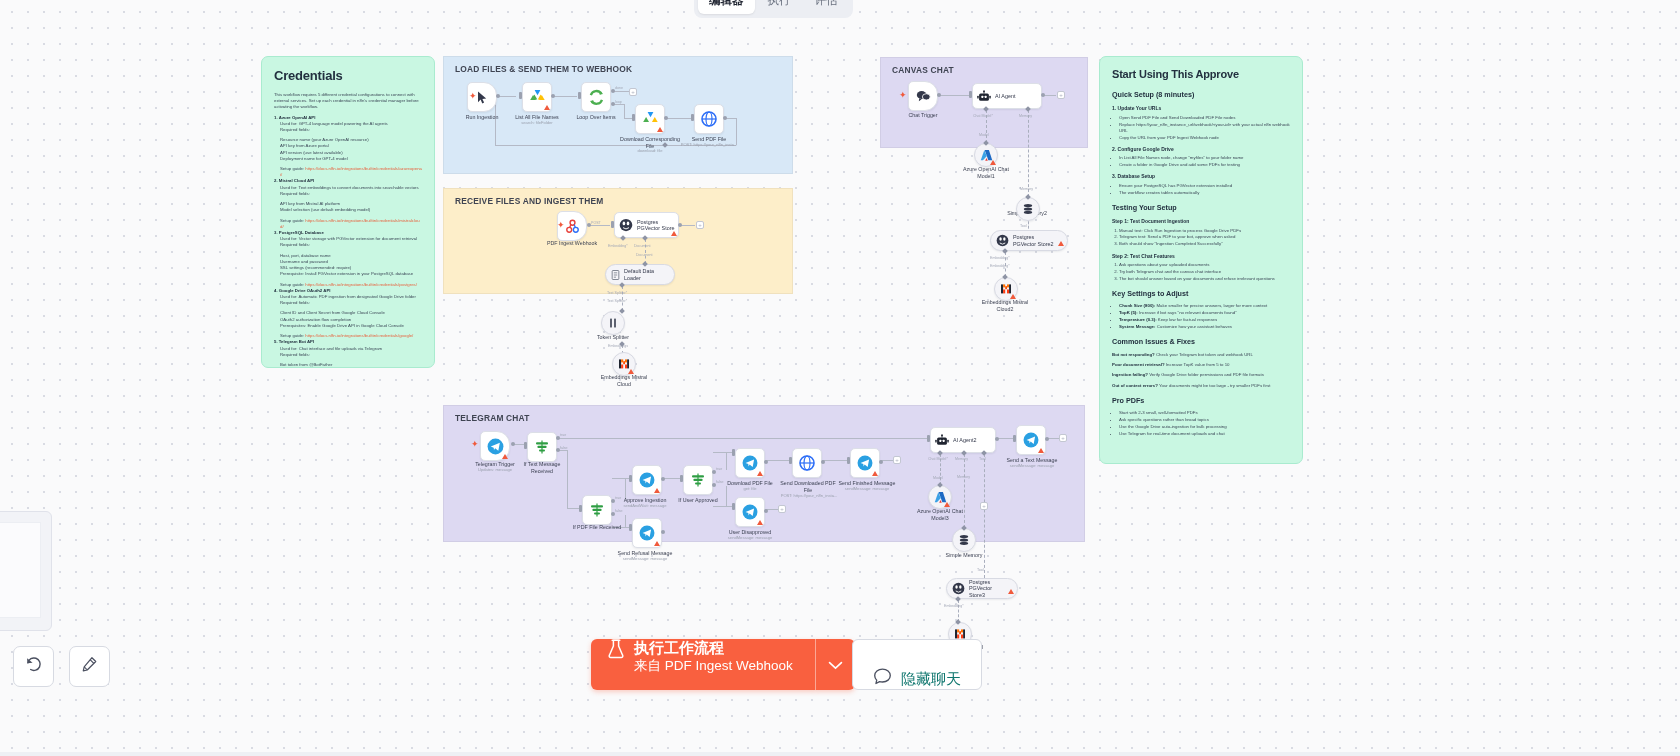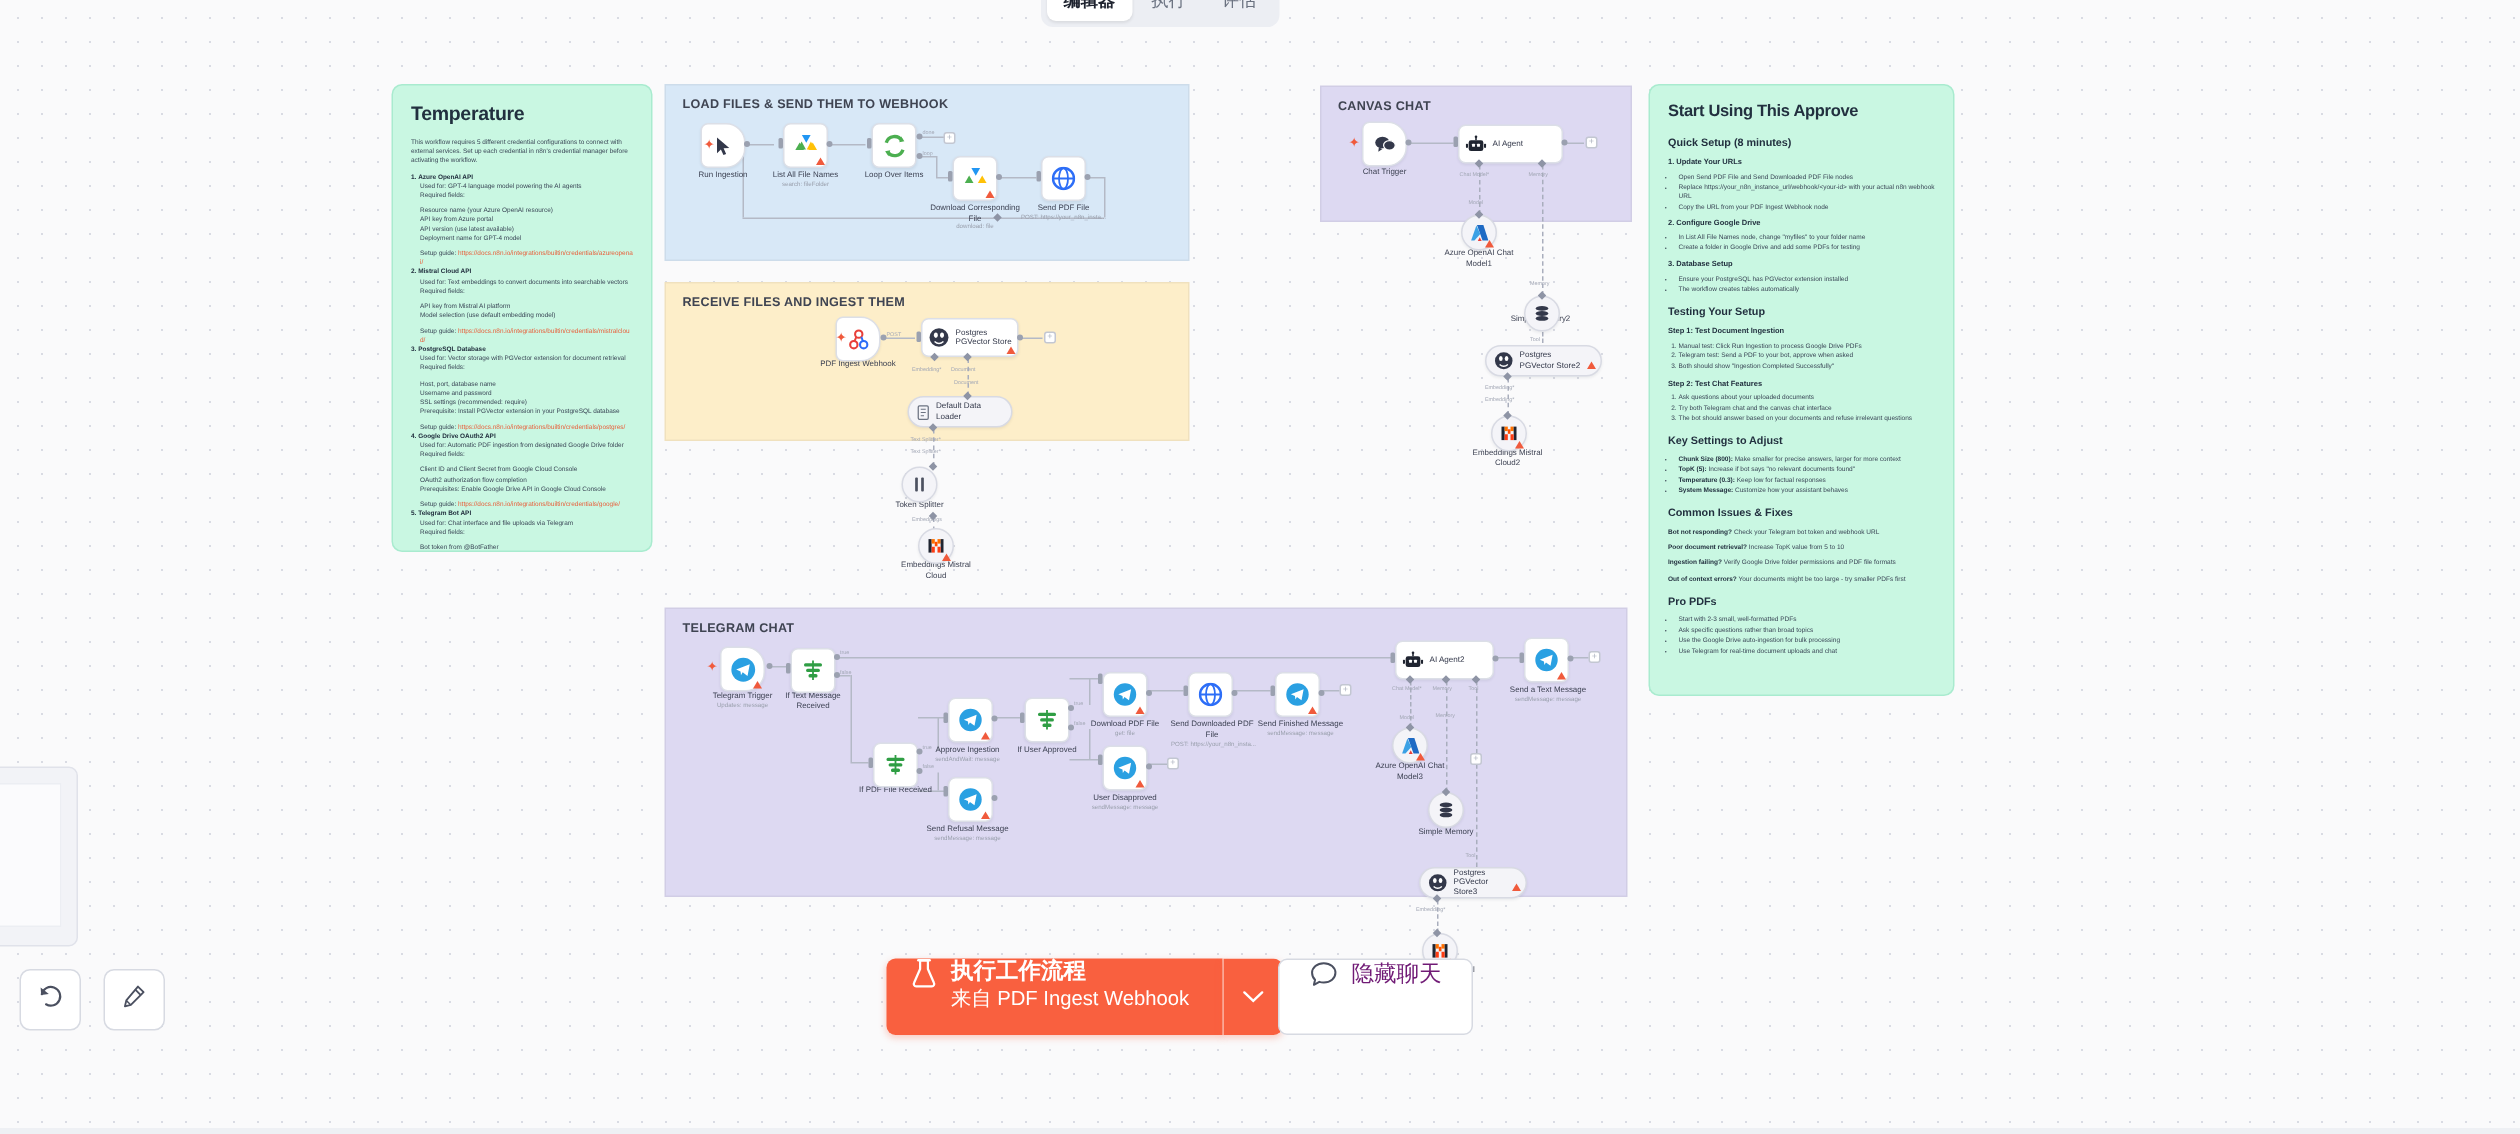--- a/index.html
+++ b/index.html
@@ -68,21 +68,21 @@
     border-radius:0;
     border:1px solid rgba(0,0,0,.05);
   }
   .group .glabel {
     position:absolute; left:11px; top:7px;
     font-size:8.4px; font-weight:bold; color:#3f4452; letter-spacing:.2px;
   }
   #grp-load     { left:443px; top:56px;  width:350px; height:118px; background:#d8e8f7; }
   #grp-receive  { left:443px; top:188px; width:350px; height:106px; background:#fdeec9; }
   #grp-canvas   { left:880px; top:57px;  width:208px; height:91px;  background:#ddd9f2; }
-  #grp-telegram { left:443px; top:405px; width:642px; height:193px; background:#ddd9f2; }
+  #grp-telegram { left:443px; top:405px; width:642px; height:137px; background:#ddd9f2; }
 
   
   .node {
     position:absolute;
     background:#fff;
     border:1px solid #dcdfe7;
     border-radius:5px;
     display:flex; align-items:center; justify-content:center;
     box-shadow:0 1px 2px rgba(20,25,40,.07);
     z-index:20;
@@ -169,40 +169,40 @@
   #exec-main .t2 { font-size:13.5px; line-height:1.25; }
   #exec-caret {
     width:40px; background:#f9603f; border-left:1px solid rgba(255,255,255,.45);
     border-radius:0 6px 6px 0; cursor:pointer;
     display:flex; align-items:center; justify-content:center; color:#fff;
     box-shadow:0 2px 5px rgba(249,96,63,.3);
   }
   #btn-hidechat {
     position:absolute; left:852px; top:639px; height:51px;
     background:#fff; border:1px solid #d7dae2; border-radius:6px;
-    display:flex; align-items:flex-start; gap:9px; padding:0 20px;
-    font-size:15px; color:#701a75; cursor:pointer; z-index:45;
+    display:flex; align-items:flex-end; gap:9px; padding:0 20px;
+    font-size:15px; color:#0f766e; cursor:pointer; z-index:45;
   }
   #scrollbar-x {
     position:absolute; left:0; right:0; bottom:0; height:4px; background:#eef0f4; z-index:50;
   }
 </style>
 </head>
 <body>
 
 <div id="canvas"></div>
 
 <div id="tabbar">
   <div class="tab active">编辑器</div>
   <div class="tab">执行</div>
   <div class="tab">评估</div>
 </div>
 
 <div class="sticky green" id="note-credentials">
-  <h2>Temperature</h2>
+  <h2>Credentials</h2>
   <p class="blk">This workflow requires 5 different credential configurations to connect with external services. Set up each credential in n8n's credential manager before activating the workflow.</p>
 
   <p><b>1.</b> <b>Azure OpenAI API</b></p>
   <p class="ind">Used for: GPT-4 language model powering the AI agents</p>
   <p class="ind">Required fields:</p>
   <p class="ind" style="height:4px"></p>
   <p class="ind">Resource name (your Azure OpenAI resource)</p>
   <p class="ind">API key from Azure portal</p>
   <p class="ind">API version (use latest available)</p>
   <p class="ind">Deployment name for GPT-4 model</p>

